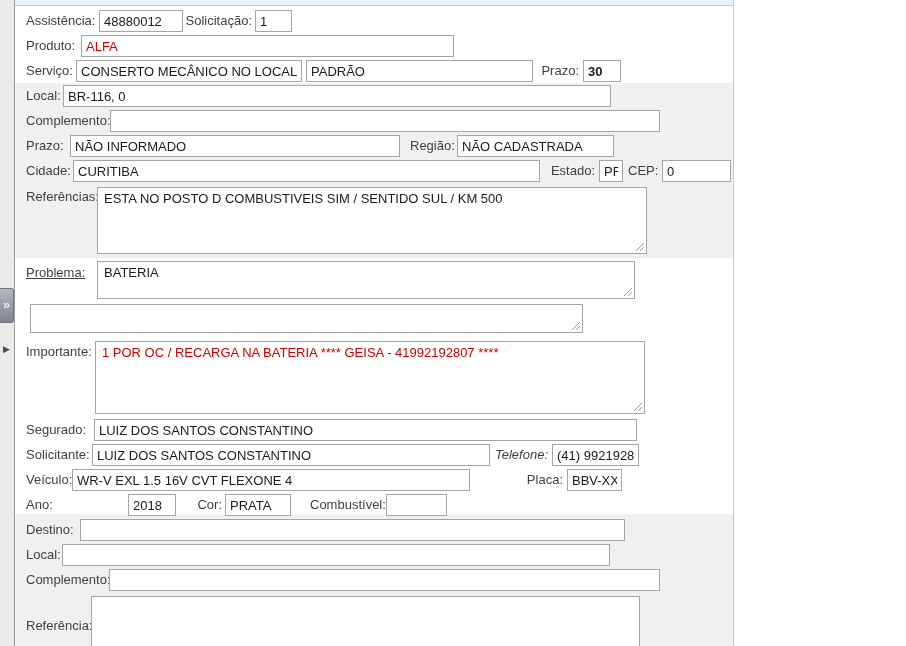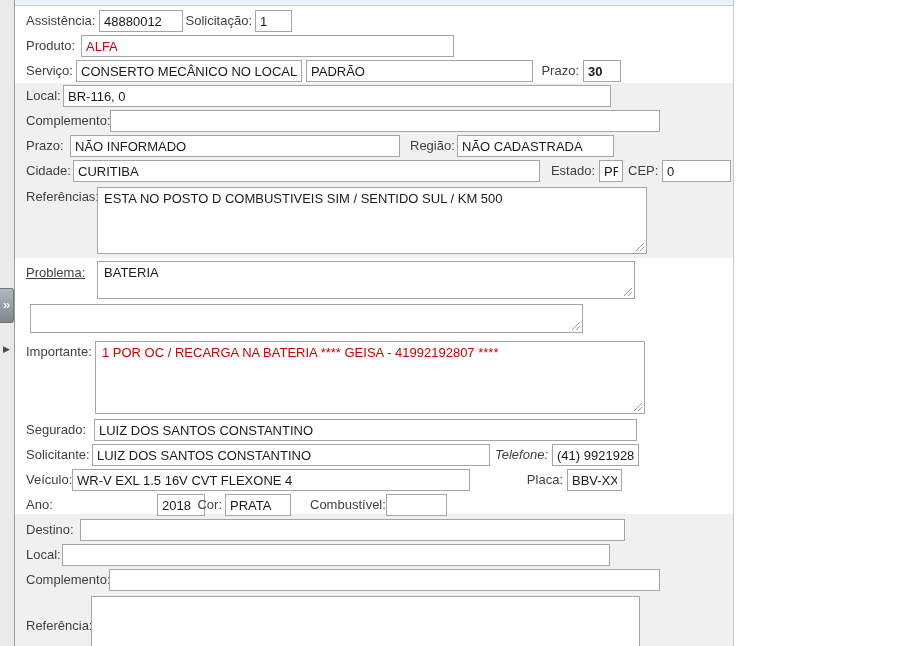--- a/index.html
+++ b/index.html
@@ -111,21 +111,21 @@
   <input class="fld" style="left: 92px; top: 444px; width: 398px;" value="LUIZ DOS SANTOS CONSTANTINO">
   <div class="lbl ra" style="left:480px;top:444px;width:68px;font-style:italic;">Telefone:</div>
   <input class="fld" style="left: 552px; top: 444px; width: 87px;" value="(41) 992192807">
 
   <div class="lbl" style="left:26px;top:469px;">Veículo:</div>
   <input class="fld" style="left: 72px; top: 469px; width: 398px;" value="WR-V EXL 1.5 16V CVT FLEXONE 4">
   <div class="lbl ra" style="left:495px;top:469px;width:68px;">Placa:</div>
   <input class="fld" style="left: 567px; top: 469px; width: 55px;" value="BBV-XXXX">
 
   <div class="lbl" style="left:26px;top:494px;">Ano:</div>
-  <input class="fld" style="left: 128px; top: 494px; width: 48px; margin-left: 29px;" value="2018">
+  <input class="fld" style="left: 128px; top: 494px; width: 48px;" value="2018">
   <div class="lbl ra" style="left:197px;top:494px;width:25px;">Cor:</div>
   <input class="fld" style="left: 225px; top: 494px; width: 66px;" value="PRATA">
   <div class="lbl ra" style="left:310px;top:494px;width:74px;">Combustível:</div>
   <input class="fld" style="left: 386px; top: 494px; width: 61px;" value="">
 
   <div class="lbl" style="left:26px;top:519px;">Destino:</div>
   <input class="fld" style="left: 80px; top: 519px; width: 545px;" value="">
 
   <div class="lbl" style="left:26px;top:544px;">Local:</div>
   <input class="fld" style="left: 62px; top: 544px; width: 548px;" value="">

